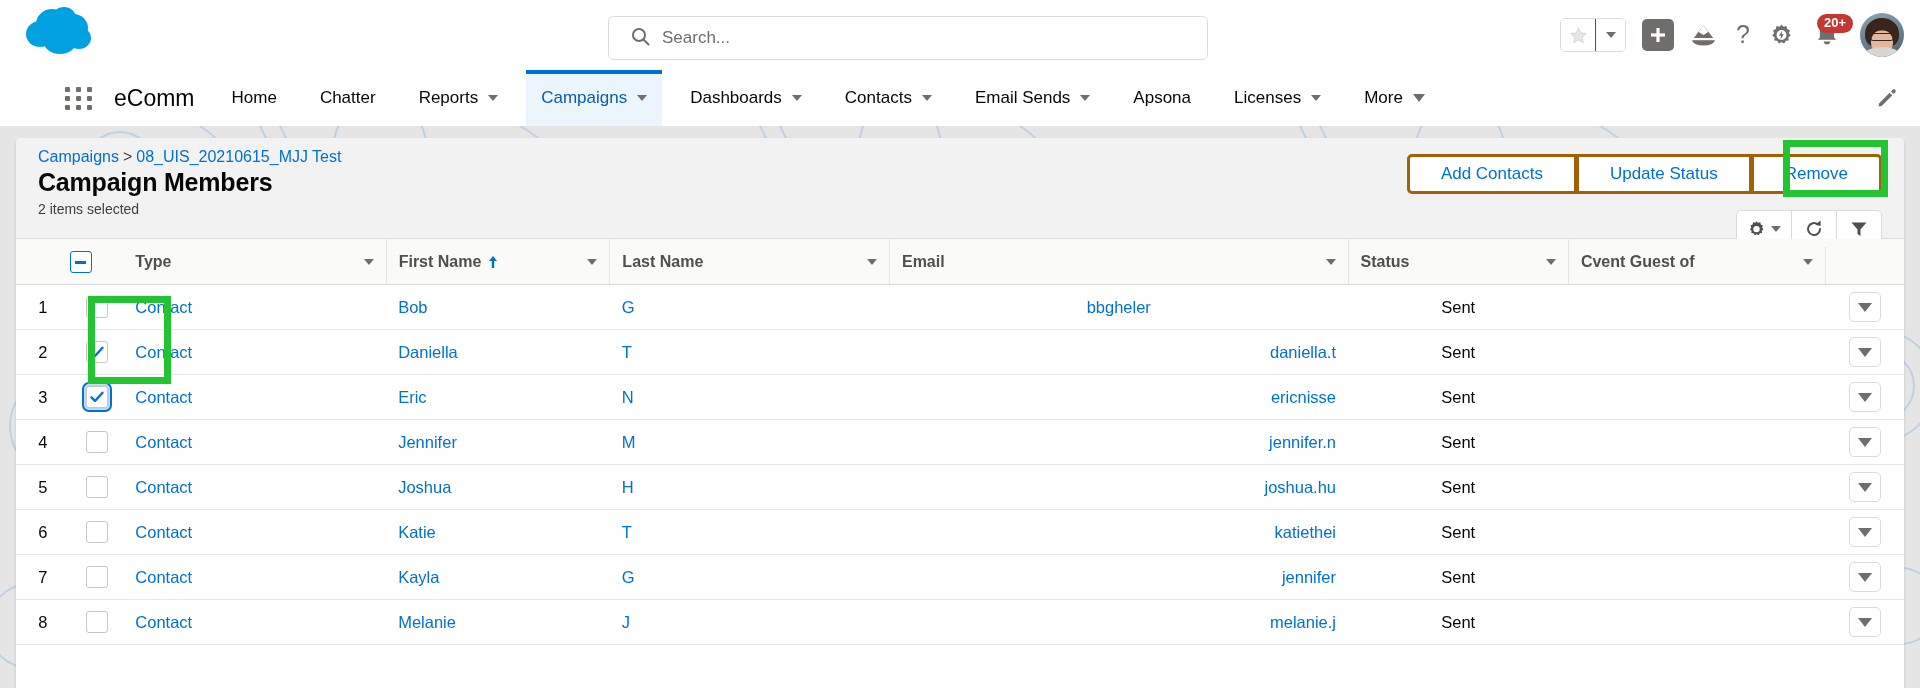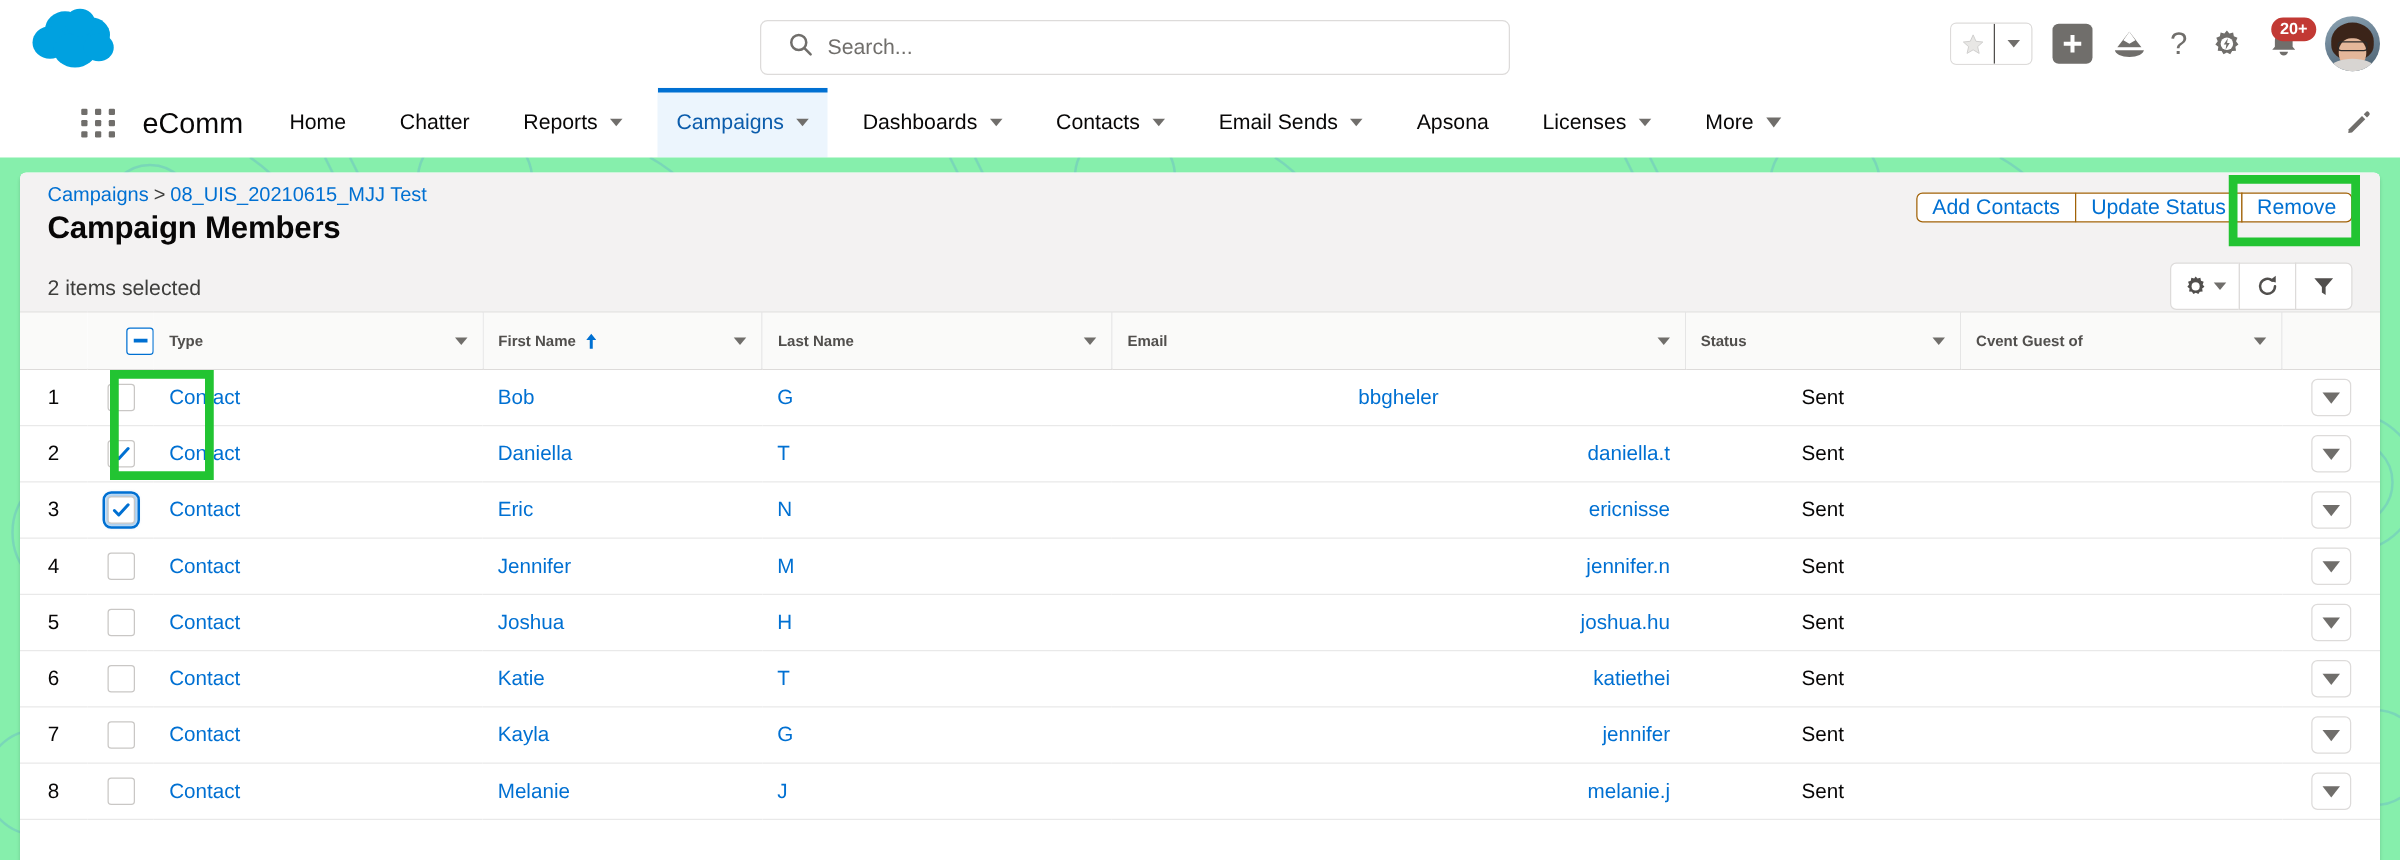--- a/index.html
+++ b/index.html
@@ -168,21 +168,21 @@
   .nav-edit {
     display: flex; align-items: center;
     padding: 0 22px;
     flex: 0 0 auto;
   }
 
   
   .bg-blue {
     position: relative;
     height: 562px;
-    background: #86efac;
+    background: #e5e5e5;
     overflow: hidden;
   }
   .bg-blue .pattern {
     position: absolute; inset: 0;
     opacity: 0.28;
   }
 
   
   .page-card {
     position: absolute;
@@ -199,34 +199,34 @@
     min-height: 100px;
   }
   .breadcrumb { font-size: 16px; color: #0070d2; margin-bottom: 2px; }
   .breadcrumb a { color: #0070d2; text-decoration: none; cursor: pointer; }
   .breadcrumb .sep { color: #3e3e3c; margin: 0 4px; }
   .page-title {
     font-size: 25px; font-weight: bold; color: #080707;
     letter-spacing: -0.2px;
   }
   .selected-count {
-    font-size: 17px; color: #3e3e3c;
-    margin-top: 24px;
+    font-size: 14px; color: #3e3e3c;
+    margin-top: 4px;
   }
   .header-actions {
     position: absolute;
     right: 22px; top: 16px;
     display: flex;
   }
   .btn-group { display: flex; }
   .btn {
-    height: 24px;
-    padding: 0 12px;
-    background: #fff;
-    border: 1px solid #a16207;
+    height: 40px;
+    padding: 0 31px;
+    background: #fff;
+    border: 3px solid #a16207;
     color: #0070d2;
     font-size: 17px;
     font-family: "Liberation Sans", sans-serif;
     cursor: pointer;
     display: flex; align-items: center; justify-content: center;
     margin-left: -1px;
   }
   .btn:first-child { border-radius: 5px 0 0 5px; margin-left: 0; }
   .btn:last-child { border-radius: 0 5px 5px 0; }
   .annot-box {
@@ -254,24 +254,24 @@
 
   
   .table-wrap { background: #fff; }
   table.list { width: 100%; border-collapse: collapse; table-layout: fixed; }
   table.list thead th {
     background: #fafaf9;
     border-top: 1px solid #dddbda;
     border-bottom: 1px solid #dddbda;
     border-right: 1px solid #e5e5e5;
     height: 46px;
-    font-size: 12px;
+    font-size: 16px;
     font-weight: bold;
     color: #514f4d;
-    text-align: right;
+    text-align: left;
     padding: 0 12px;
     position: relative;
     white-space: nowrap;
     overflow: hidden;
   }
   th .th-inner { display: flex; align-items: center; justify-content: space-between; }
   th .th-label { display: flex; align-items: center; gap: 6px; }
   .col-num { width: 48px; border-right: none !important; }
   .col-chk { width: 48px; border-right: none !important; padding: 0 !important; text-align: center; }
   .col-type { width: 235px; }

